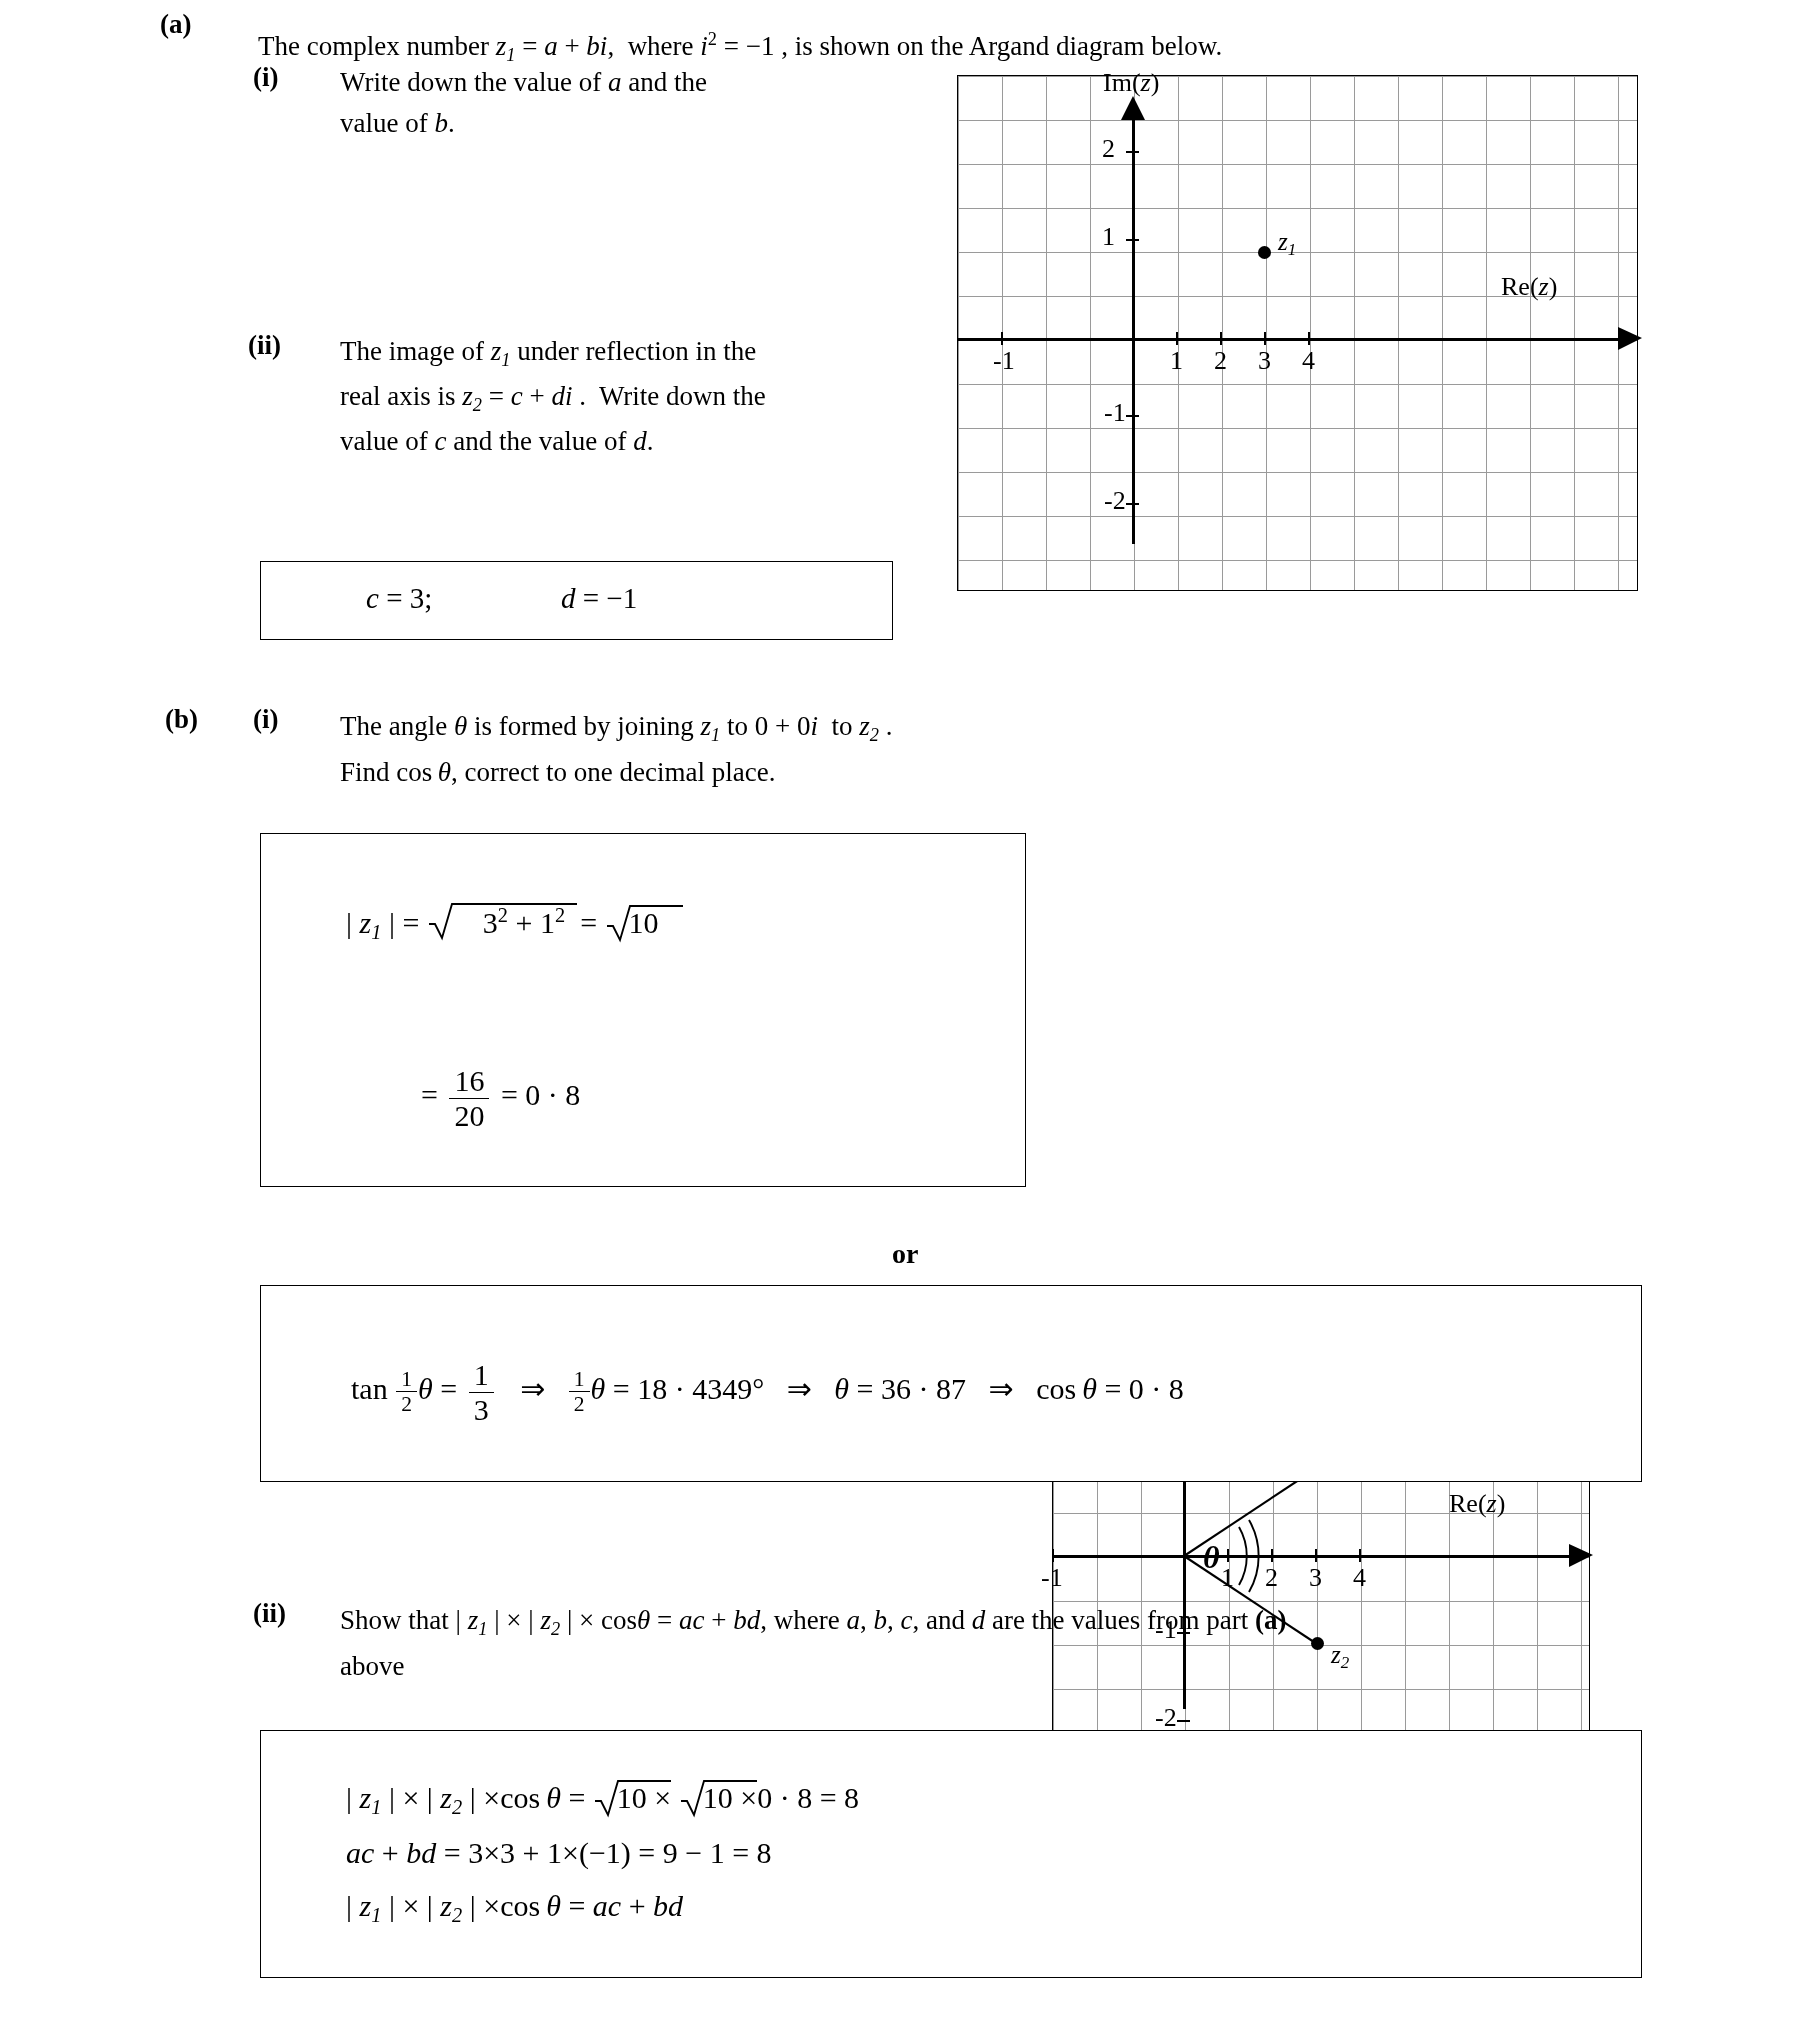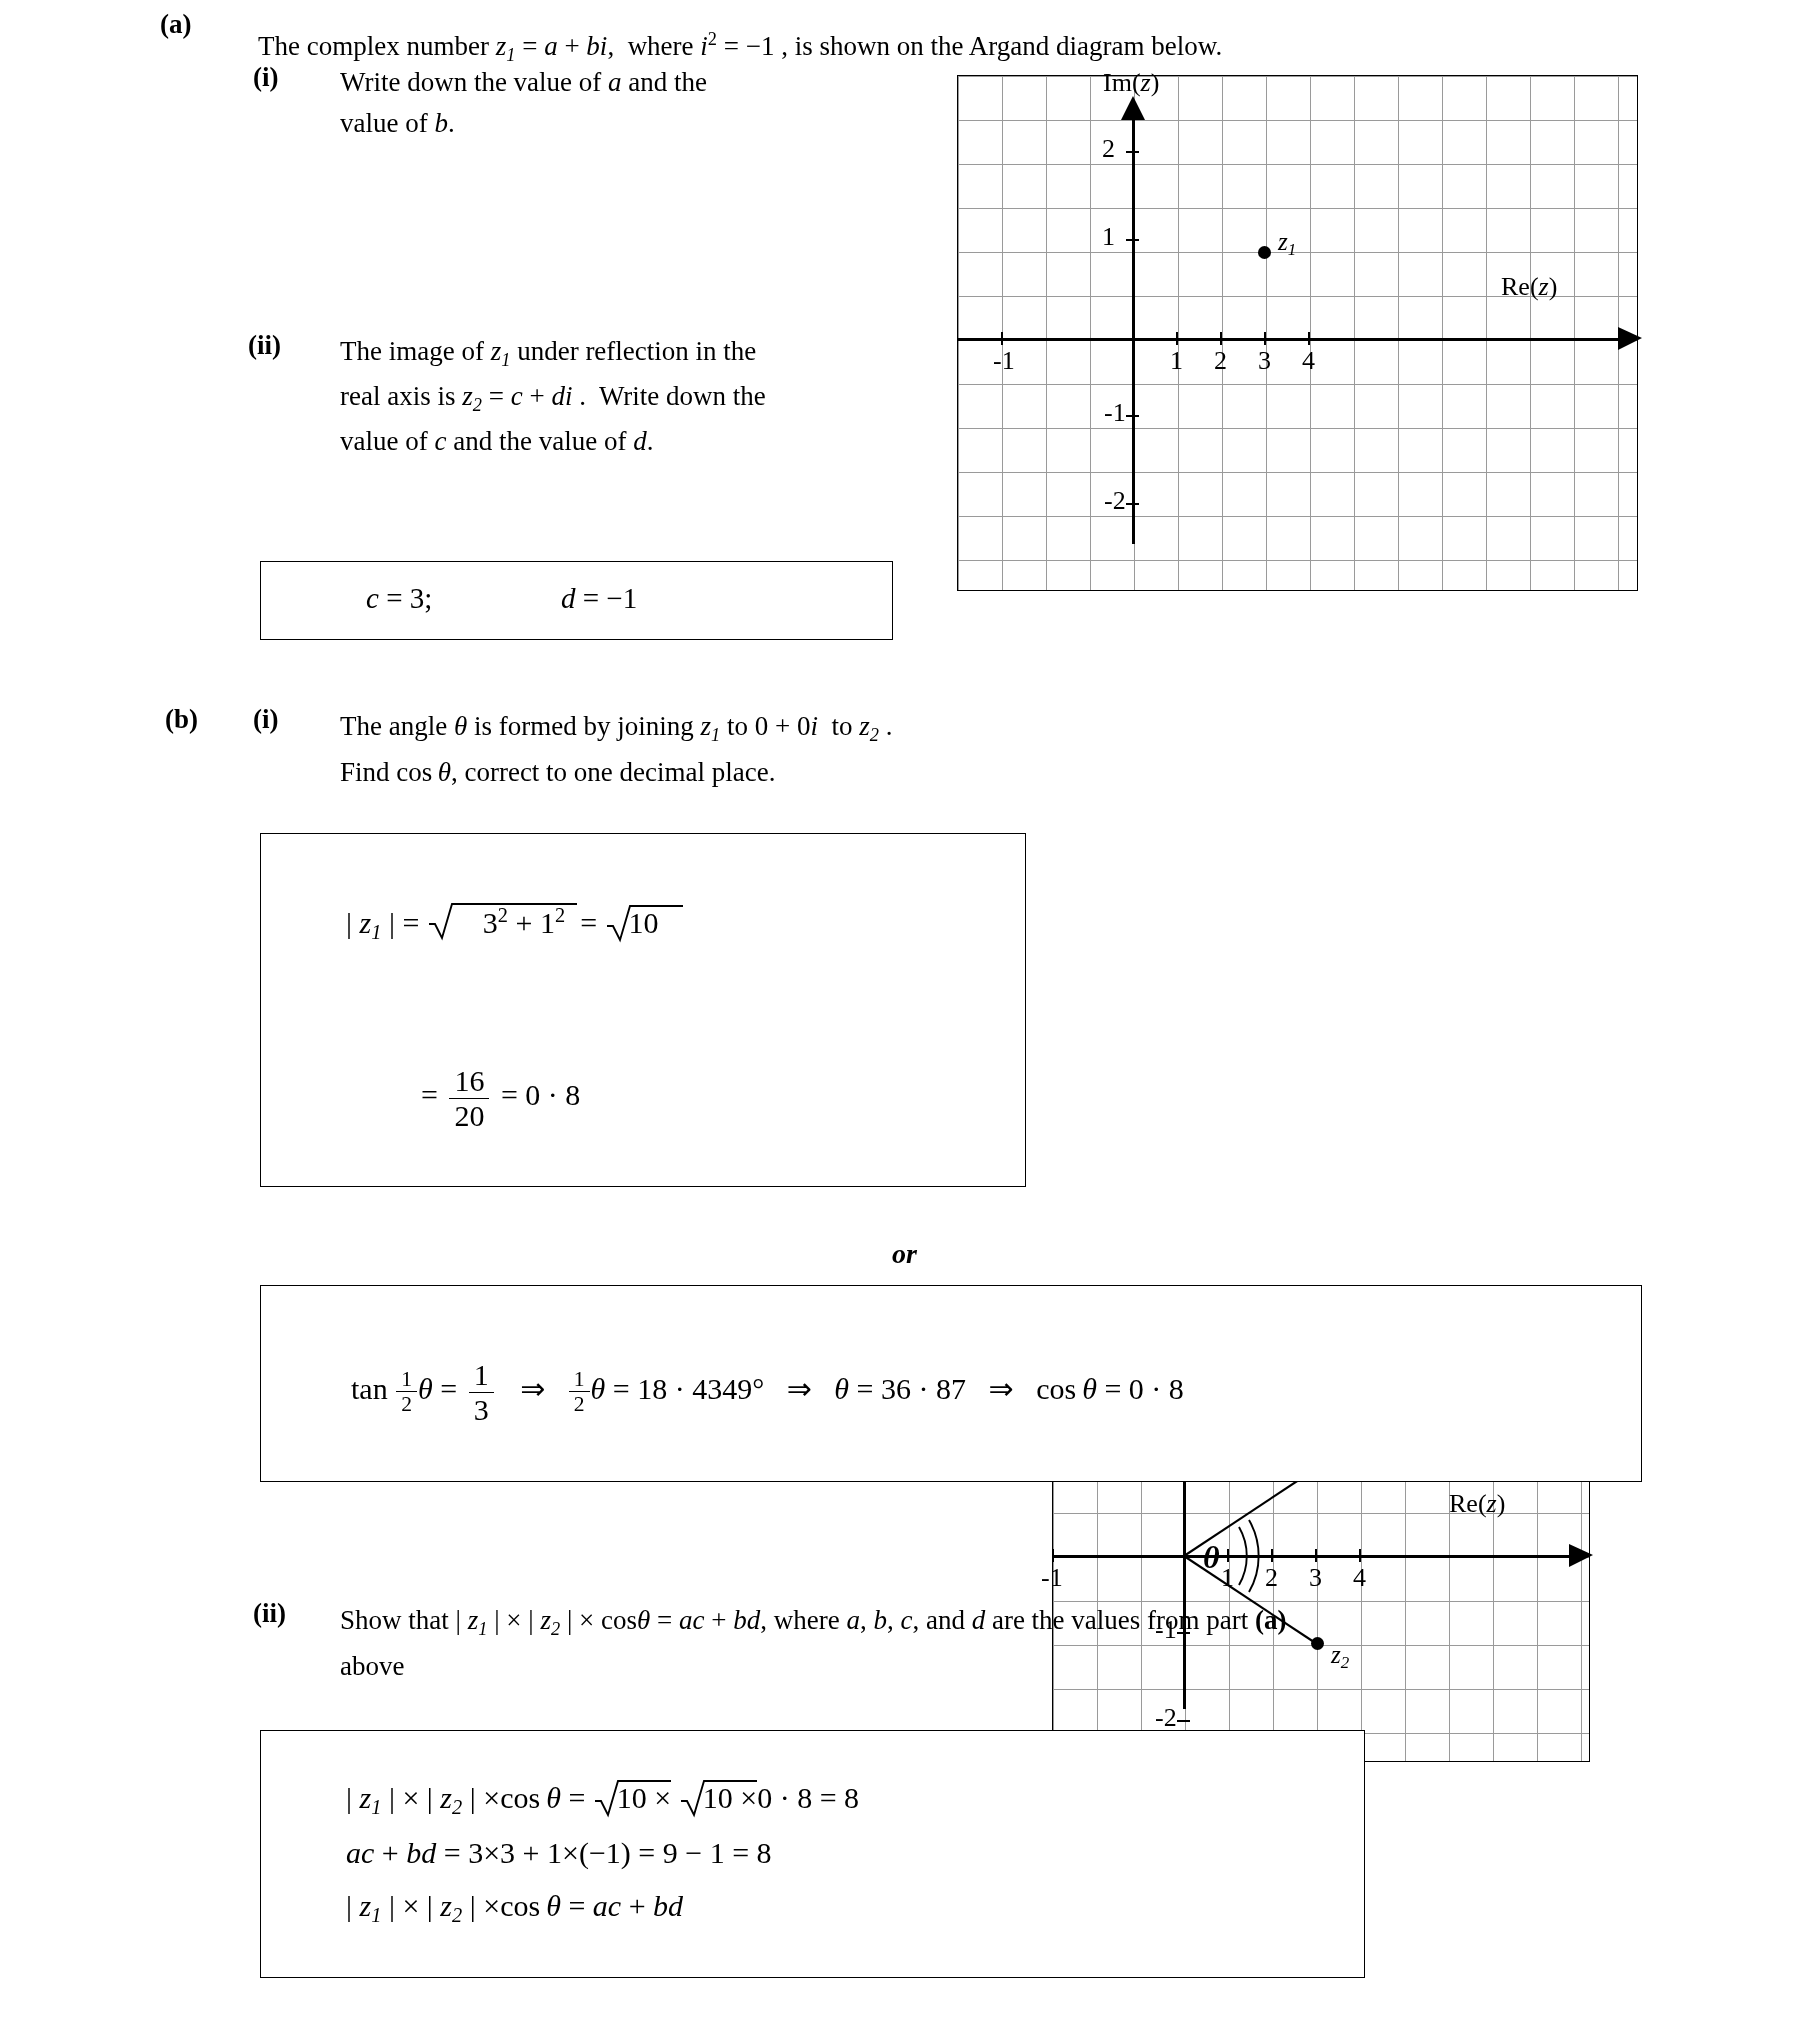--- a/index.html
+++ b/index.html
@@ -224,21 +224,21 @@
     </svg>
 
     <div class="abs bold it" style="left:150px; top:202px; font-size:32px; font-family:'Liberation Serif', serif;">θ</div>
 
     <div class="dot" style="left:258px; top:125px;"></div>
     <div class="ptlabel" style="left:278px; top:106px;"><span class="mi">z</span><span class="sub">1</span></div>
     <div class="dot" style="left:258px; top:300px;"></div>
     <div class="ptlabel" style="left:278px; top:304px;"><span class="mi">z</span><span class="sub">2</span></div>
   </div>
 
-  <div class="abs bold" style="left:892px; top:1238px; font-size:28px;font-style:italic;">or</div>
+  <div class="abs bold" style="left:892px; top:1238px; font-size:28px;">or</div>
 
   <div class="abs box" style="left:260px; top:1285px; width:1382px; height:197px;">
     <div class="abs" style="left:90px; top:72px; font-size:30px; white-space:nowrap;">
       tan <span style="font-size:0.72em; display:inline-block; vertical-align:0.1em;">
         <span class="frac" style="font-size:1em; margin:0 1px;"><span class="num">1</span><span class="den">2</span></span>
       </span><span class="mi">θ</span> =
       <span class="frac">
         <span class="num">1</span>
         <span class="den">3</span>
       </span>
@@ -252,21 +252,21 @@
       <span>cos<span class="mi"> θ</span> = 0 · 8</span>
     </div>
   </div>
 
   <div class="abs bold" style="left:253px; top:1598px; font-size:27px;">(ii)</div>
   <div class="abs txtblock" style="left:340px; top:1598px; font-size:27px; width:1320px; line-height:1.65;">
     Show that | <span class="mi">z</span><span class="sub">1</span> | × | <span class="mi">z</span><span class="sub">2</span> | × cos<span class="mi">θ</span> = <span class="mi">ac</span> + <span class="mi">bd</span>, where <span class="mi">a</span>, <span class="mi">b</span>, <span class="mi">c</span>, and <span class="mi">d</span> are the values from part <span class="bold">(a)</span><br>
     above
   </div>
 
-  <div class="abs box" style="left:260px; top:1730px; width:1105px; height:248px;">
+  <div class="abs box" style="left:260px; top:1730px; width:1382px; height:248px;">
     <div class="abs" style="left:85px; top:48px; font-size:30px; white-space:nowrap;">
       | <span class="mi">z</span><span class="sub">1</span> | × | <span class="mi">z</span><span class="sub">2</span> | ×cos<span class="mi"> θ</span> =
       <span class="radical" style="position:relative; display:inline-block; padding-left:16px;">
         <svg style="position:absolute; left:0; top:-2px;" width="78" height="42">
           <path d="M2,24 L8,24 L15,38 L25,4 L78,4" stroke="#000" stroke-width="1.9" fill="none"></path>
         </svg>
         <span style="display:inline-block; padding-left:8px; padding-top:2px;">10</span>
       </span>
       ×
       <span class="radical" style="position:relative; display:inline-block; padding-left:16px;">

